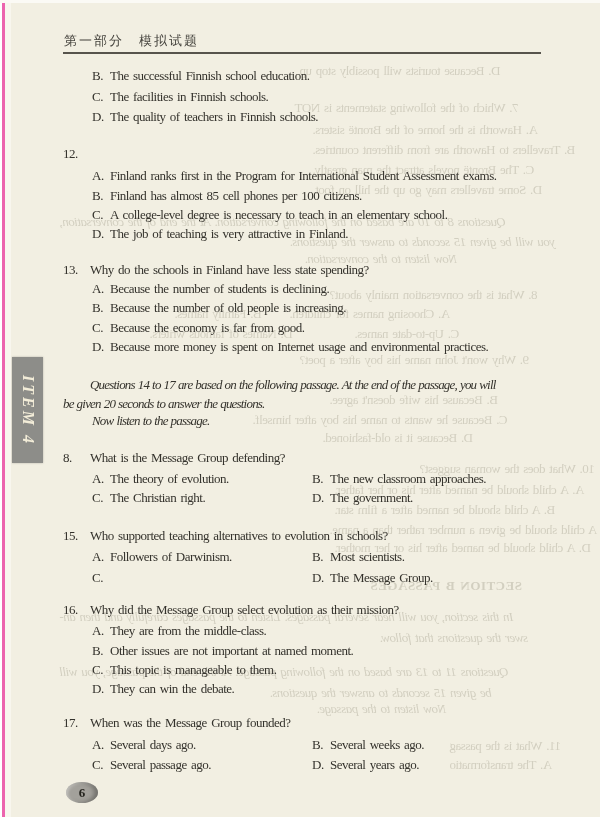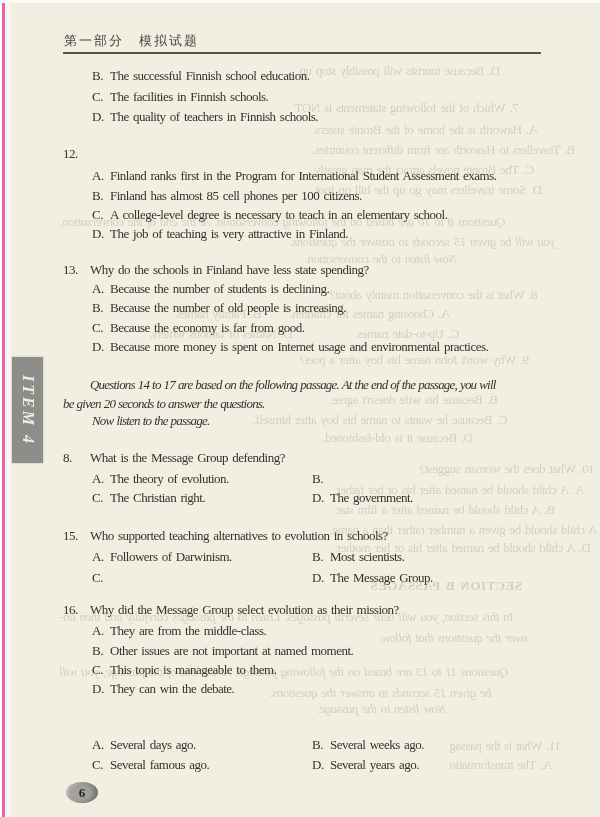--- a/index.html
+++ b/index.html
@@ -179,20 +179,21 @@
   <div class="line q" style="left:63px;top:450px">
     <span class="qnum">8.</span>
     <span>What is the Message Group defending?</span>
   </div>
   <div class="line opt" style="left:92px;top:471px">
     <span class="letter">A.</span>
     <span>The theory of evolution.</span>
   </div>
   <div class="line opt" style="left:312px;top:471px">
     <span class="letter">B.</span>
+    <span>The new classroom approaches.</span>
   </div>
   <div class="line opt" style="left:92px;top:490px">
     <span class="letter">C.</span>
     <span>The Christian right.</span>
   </div>
   <div class="line opt" style="left:312px;top:490px">
     <span class="letter">D.</span>
     <span>The government.</span>
   </div>
 
@@ -230,31 +231,35 @@
   </div>
   <div class="line opt" style="left:92px;top:662px">
     <span class="letter">C.</span>
     <span>This topic is manageable to them.</span>
   </div>
   <div class="line opt" style="left:92px;top:681px">
     <span class="letter">D.</span>
     <span>They can win the debate.</span>
   </div>
 
+  <div class="line q" style="left:63px;top:715px">
+    <span class="qnum">17.</span>
+    <span>When was the Message Group founded?</span>
+  </div>
   <div class="line opt" style="left:92px;top:737px">
     <span class="letter">A.</span>
     <span>Several days ago.</span>
   </div>
   <div class="line opt" style="left:312px;top:737px">
     <span class="letter">B.</span>
     <span>Several weeks ago.</span>
   </div>
   <div class="line opt" style="left:92px;top:757px">
     <span class="letter">C.</span>
-    <span>Several famous ago.</span>
+    <span>Several passage ago.</span>
   </div>
   <div class="line opt" style="left:312px;top:757px">
     <span class="letter">D.</span>
     <span>Several years ago.</span>
   </div>
 
   <div class="page-badge">
     <span>6</span>
   </div>
 

